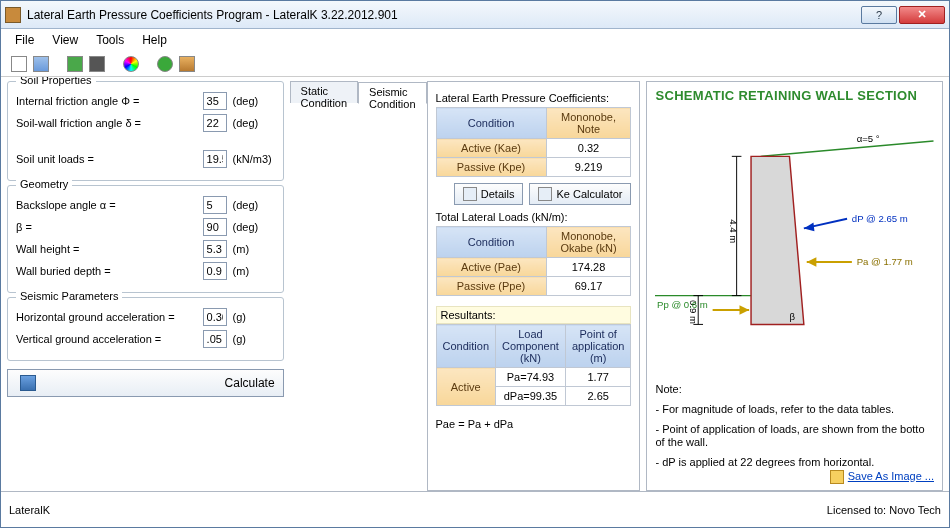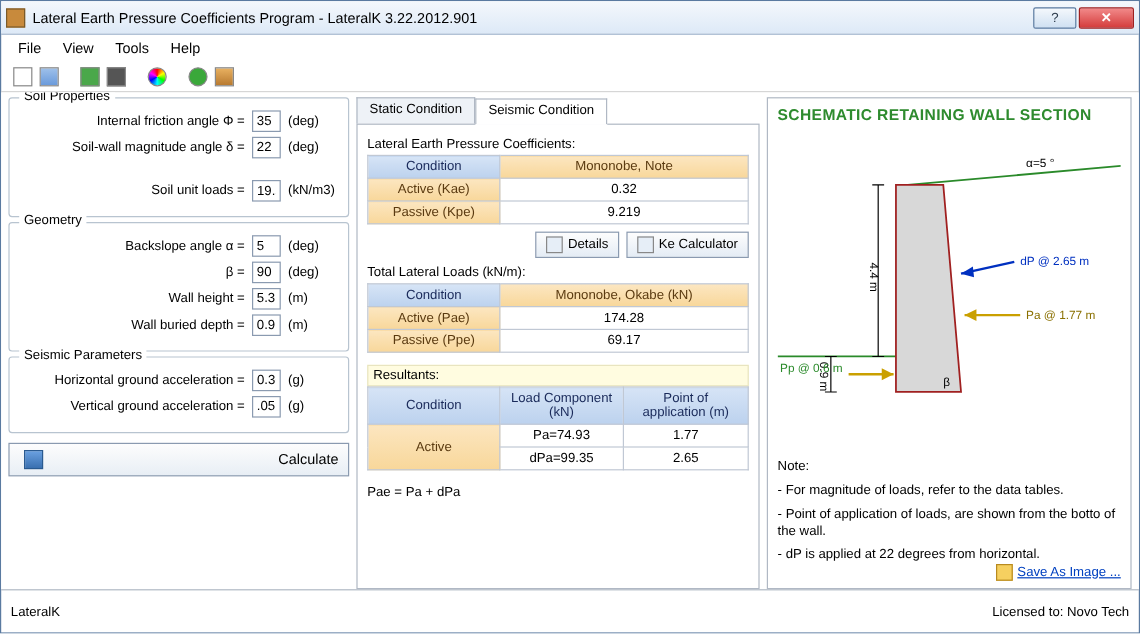--- a/index.html
+++ b/index.html
@@ -13,26 +13,26 @@
   .winbtn.close { width:46px; background:linear-gradient(#f28a8a,#d43c3c); color:#fff; border-color:#a02020; font-weight:bold; }
   .menubar { height:22px; display:flex; align-items:center; gap:18px; padding:0 14px; font-size:12px; color:#000; }
   .toolbar { height:26px; display:flex; align-items:center; gap:6px; padding:0 10px; border-bottom:1px solid #ccc; }
   .tbicon { width:16px; height:16px; border:1px solid #888; }
   .tbicon.sep { border:none; width:6px; }
   .content { flex:1; display:flex; background:#fff; padding:4px 6px 0 6px; gap:6px; overflow:hidden; }
   .leftcol { width:284px; display:flex; flex-direction:column; gap:4px; }
   .group { border:1px solid #b8c4d0; border-radius:3px; padding:6px 8px 8px 8px; position:relative; }
   .group .legend { position:absolute; top:-8px; left:8px; background:#fff; font-size:11px; color:#000; padding:0 4px; }
   .row { display:flex; align-items:center; justify-content:flex-end; gap:6px; font-size:11px; color:#000; margin:4px 0; }
-  .row .lbl { flex:1; text-align:right; }
+  .row .lbl { flex:1; }
   .row input { width:24px; height:18px; font-size:11px; border:1px solid #8a9ab0; padding:1px 3px; text-align:left; }
   .row .unit { width:42px; text-align:left; }
   .calcbtn { width:100%; height:28px; margin-top:4px; border:1px solid #8a9ab0; background:linear-gradient(#fdfdfd,#e8eef5); font-size:12px; text-align:right; padding-right:8px; display:flex; align-items:center; }
   .calcbtn .cicon { width:16px; height:16px; margin:0 auto 0 6px; background:linear-gradient(#6aa0e0,#3a70b0); border:1px solid #2a5a90; }
-  .midcol { flex:1; display:flex; flex-direction:column; font-size:11px; color:#000; }
+  .midcol { flex:1; display:flex; flex-direction:row; font-size:11px; color:#000; }
   .tabs { display:flex; height:22px; }
   .tab { border:1px solid #b0b8c4; border-bottom:none; padding:3px 10px; font-size:11px; background:#eef2f7; }
   .tab.active { background:#fff; border-bottom:1px solid #fff; position:relative; top:1px; }
   .tabbody { flex:1; border:1px solid #b0b8c4; padding:6px 8px; }
   .sect { font-size:11px; margin:4px 0 3px 0; }
   .tbl { width:100%; border-collapse:collapse; font-size:11px; }
   .tbl th,.tbl td { border:1px solid #c0c8d4; padding:3px 6px; text-align:center; }
   .tbl th { background:linear-gradient(#d6e4f6,#bcd2ee); color:#1a2a5a; font-weight:normal; }
   .tbl td.cond { background:linear-gradient(#fce6c0,#f8d79a); color:#5a3a10; }
   .tbl th.mo { background:linear-gradient(#fce6c0,#f8d79a); color:#5a3a10; }
@@ -88,21 +88,21 @@
 
     <div class="leftcol">
       <div class="group">
         <div class="legend">Soil Properties</div>
         <div class="row">
           <span class="lbl">Internal friction angle   Φ =</span>
           <input value="35" style="">
           <span class="unit">(deg)</span>
         </div>
         <div class="row">
-          <span class="lbl">Soil-wall magnitude angle   δ =</span>
+          <span class="lbl">Soil-wall friction angle   δ =</span>
           <input value="22" style="">
           <span class="unit">(deg)</span>
         </div>
         <div class="row" style="margin-top:18px">
           <span class="lbl">Soil unit loads =</span>
           <input value="19.5" style="">
           <span class="unit">(kN/m3)</span>
         </div>
       </div>
 

